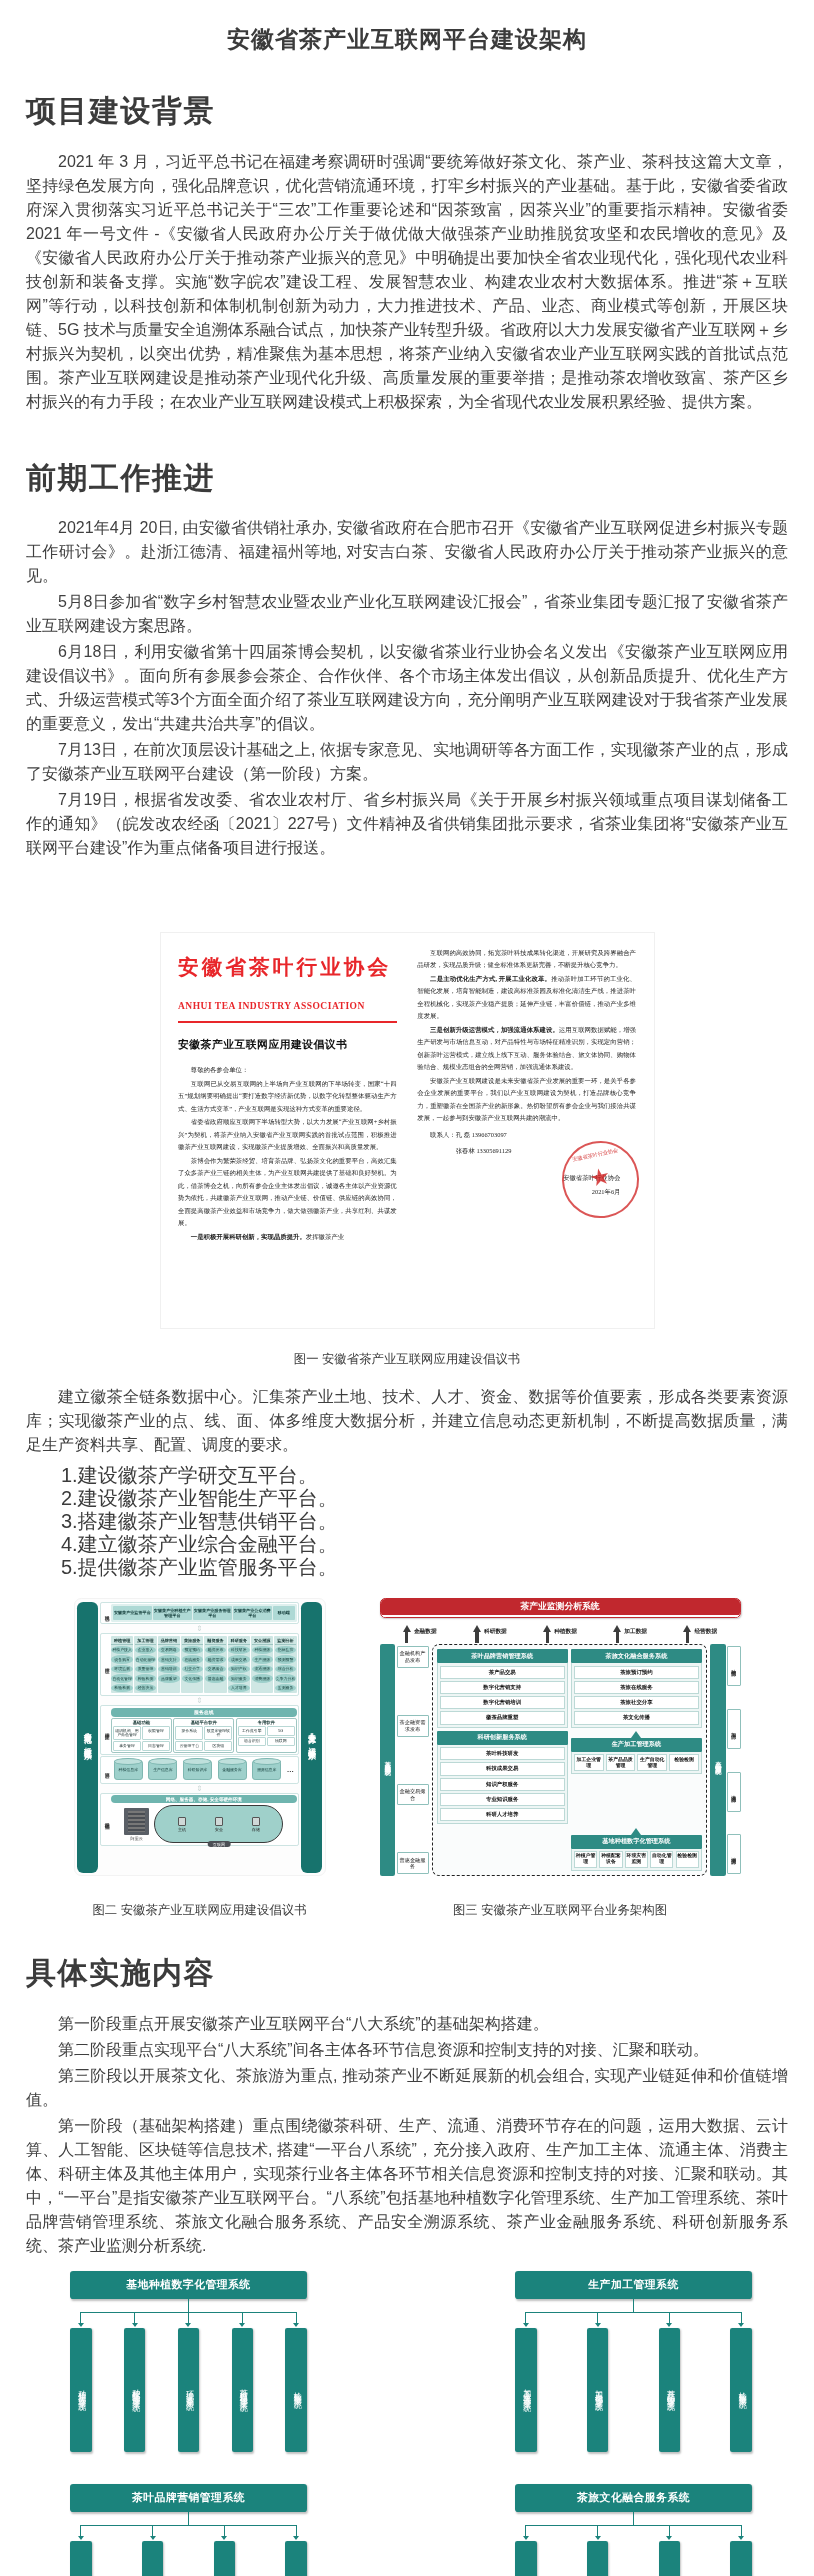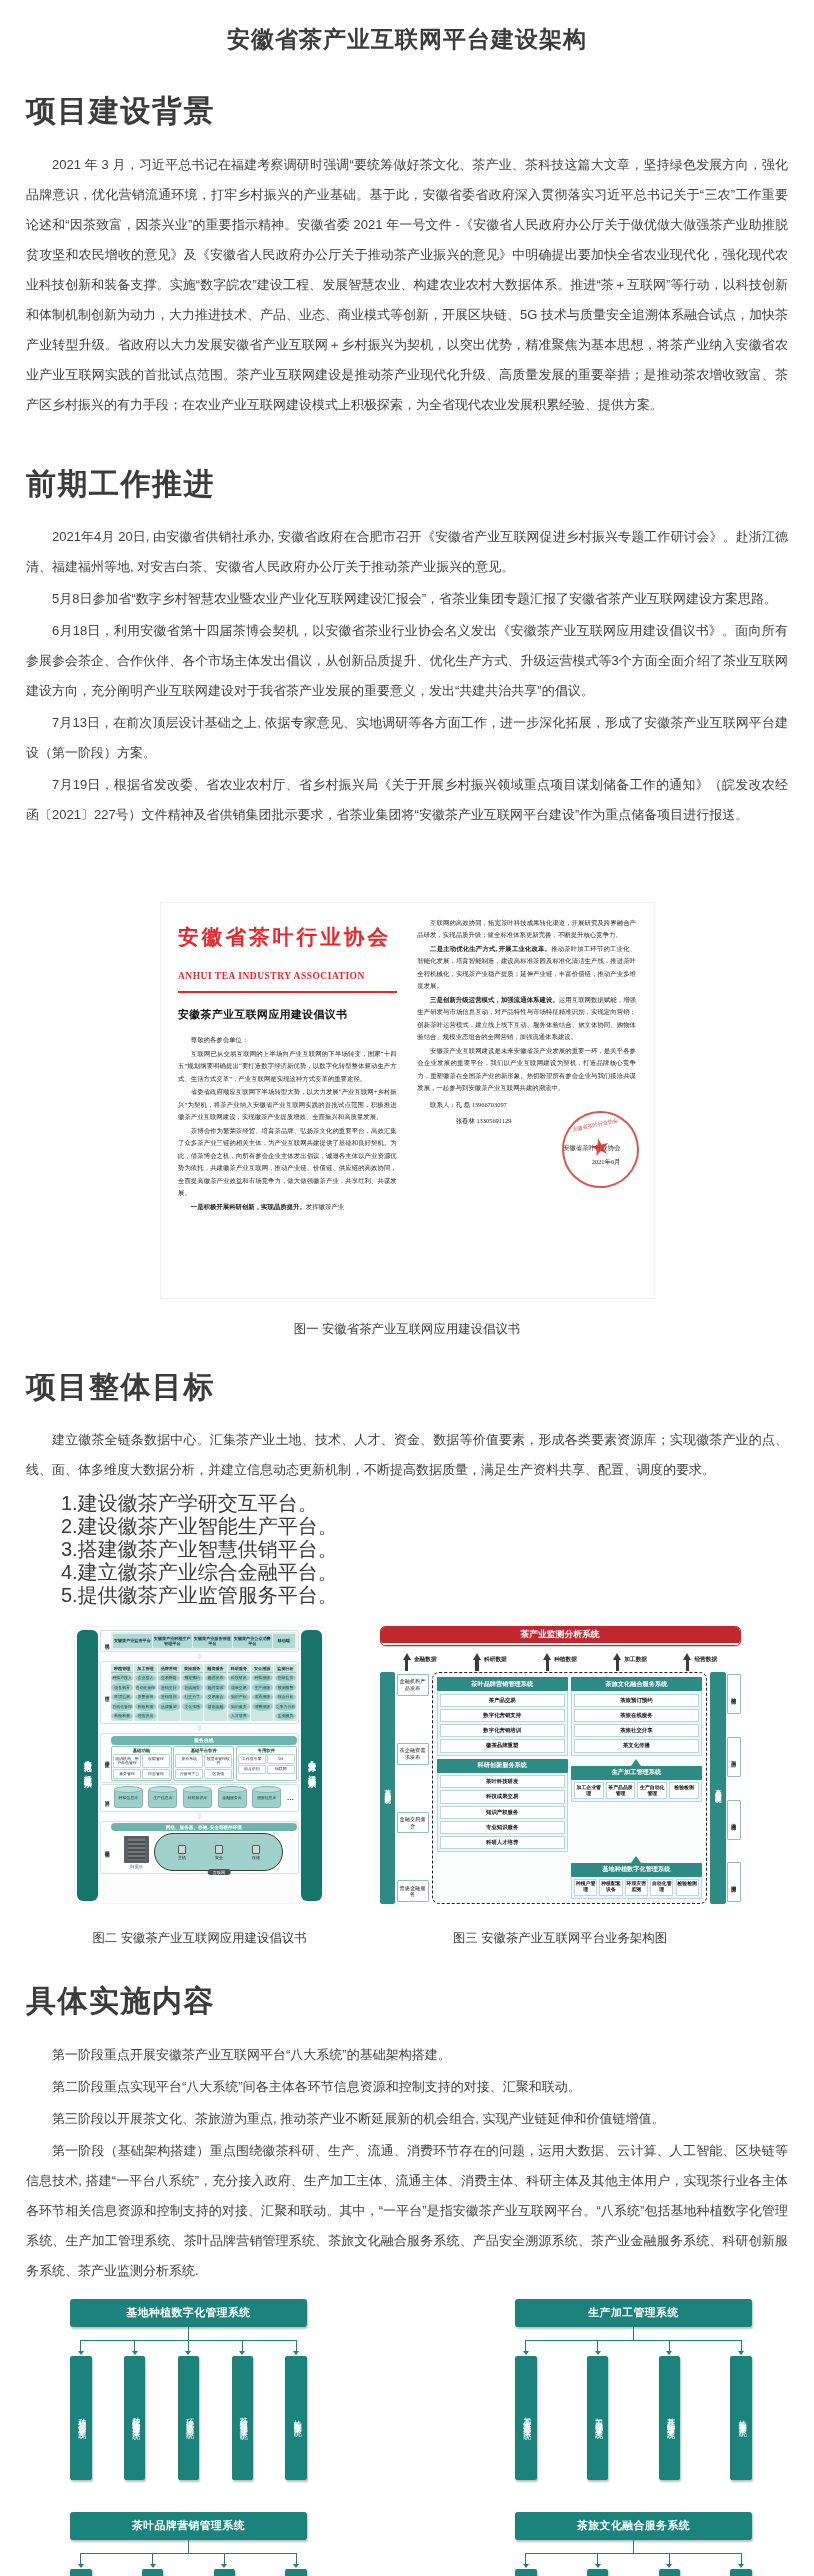--- a/index.html
+++ b/index.html
@@ -12,21 +12,21 @@
   #page{padding:0 26px;}
 
   .title-h1{margin-top:24px;text-align:center;font-size:23px;font-weight:700;color:#3b3b3b;letter-spacing:1px;}
   .sec-h2{font-size:30px;font-weight:700;color:#3b3b3b;letter-spacing:1.5px;}
   #h-bg{margin-top:36px;}
   #h-pre{margin-top:44px;}
   #h-goal{margin-top:29px;}
   #h-impl{margin-top:34px;}
 
   .paras{margin-top:17.5px;}
-  .para{font-size:13px;line-height:30px;text-align:justify;text-indent:2em;color:var(--ink);margin-bottom:2.1px;font-weight:500;}
+  .para{font-size:16px;line-height:24px;text-align:justify;text-indent:2em;color:var(--ink);margin-bottom:2.1px;font-weight:500;}
 
   .goal-list{margin:6.2px 0 0 35px;list-style:none;}
   .goal-item{font-size:20px;line-height:23px;color:#3b3b3b;font-weight:500;}
 
   
   .fig1{width:495px;margin:72px auto 0;background:#fff;border:0.5px solid #f0f0f0;padding:13.4px 17.5px 15.5px;min-height:397px;}
   .fig1-cols{display:flex;gap:20.6px;font-family:"Liberation Serif",serif;}
   .fig1-col{flex:1;font-size:6.4px;line-height:1.95;color:#1d1d1d;text-align:justify;}
   .lh-cn{color:var(--lred);font-size:20.6px;font-weight:700;letter-spacing:3.1px;white-space:nowrap;font-family:"Liberation Serif",serif;}
   .lh-en{color:var(--lred);font-size:9.5px;font-weight:700;letter-spacing:0.5px;margin-top:10px;}
@@ -132,21 +132,21 @@
   <h2 class="sec-h2" id="h-bg">项目建设背景</h2>
   <div class="paras" id="bg-paras">
       <p class="para">2021 年 3 月，习近平总书记在福建考察调研时强调“要统筹做好茶文化、茶产业、茶科技这篇大文章，坚持绿色发展方向，强化品牌意识，优化营销流通环境，打牢乡村振兴的产业基础。基于此，安徽省委省政府深入贯彻落实习近平总书记关于“三农”工作重要论述和“因茶致富，因茶兴业”的重要指示精神。安徽省委 2021 年一号文件 -《安徽省人民政府办公厅关于做优做大做强茶产业助推脱贫攻坚和农民增收的意见》及《安徽省人民政府办公厅关于推动茶产业振兴的意见》中明确提出要加快全省农业现代化，强化现代农业科技创新和装备支撑。实施“数字皖农”建设工程、发展智慧农业、构建农业农村大数据体系。推进“茶＋互联网”等行动，以科技创新和体制机制创新为动力，大力推进技术、产品、业态、商业模式等创新，开展区块链、5G 技术与质量安全追溯体系融合试点，加快茶产业转型升级。省政府以大力发展安徽省产业互联网＋乡村振兴为契机，以突出优势，精准聚焦为基本思想，将茶产业纳入安徽省农业产业互联网实践的首批试点范围。茶产业互联网建设是推动茶产业现代化升级、高质量发展的重要举措；是推动茶农增收致富、茶产区乡村振兴的有力手段；在农业产业互联网建设模式上积极探索，为全省现代农业发展积累经验、提供方案。</p>
     </div>
 
   <h2 class="sec-h2" id="h-pre">前期工作推进</h2>
   <div class="paras" id="pre-paras">
       <p class="para">2021年4月 20日, 由安徽省供销社承办, 安徽省政府在合肥市召开《安徽省产业互联网促进乡村振兴专题工作研讨会》。赴浙江德清、福建福州等地, 对安吉白茶、安徽省人民政府办公厅关于推动茶产业振兴的意见。</p>
       <p class="para">5月8日参加省“数字乡村智慧农业暨农业产业化互联网建设汇报会”，省茶业集团专题汇报了安徽省茶产业互联网建设方案思路。</p>
       <p class="para">6月18日，利用安徽省第十四届茶博会契机，以安徽省茶业行业协会名义发出《安徽茶产业互联网应用建设倡议书》。面向所有参展参会茶企、合作伙伴、各个市场主体发出倡议，从创新品质提升、优化生产方式、升级运营模式等3个方面全面介绍了茶业互联网建设方向，充分阐明产业互联网建设对于我省茶产业发展的重要意义，发出“共建共治共享”的倡议。</p>
-      <p class="para">7月13日，在前次顶层设计基础之上, 依据专家意见、实地调研等各方面工作，进一步深化拓展，形成了安徽茶产业互联网平台建设（第一阶段）方案。</p>
+      <p class="para">7月13日，在前次顶层设计基础之上, 依据专家意见、实地调研等各方面工作，实现徽茶产业的点，形成了安徽茶产业互联网平台建设（第一阶段）方案。</p>
       <p class="para">7月19日，根据省发改委、省农业农村厅、省乡村振兴局《关于开展乡村振兴领域重点项目谋划储备工作的通知》（皖发改农经函〔2021〕227号）文件精神及省供销集团批示要求，省茶业集团将“安徽茶产业互联网平台建设”作为重点储备项目进行报送。</p>
     </div>
 
   <div class="fig1">
     <div class="fig1-cols">
       <div class="fig1-col">
         <div class="lh-cn">安徽省茶叶行业协会</div>
         <div class="lh-en">ANHUI TEA INDUSTRY ASSOCIATION</div>
         <div class="lh-rule"></div>
         <div class="fig1-doc-title">安徽茶产业互联网应用建设倡议书</div>
@@ -173,21 +173,20 @@
             <span class="star">★</span>
           </div>
           <div>安徽省茶叶行业协会</div>
           <div>2021年6月</div>
         </div>
       </div>
     </div>
   </div>
   <div class="fig-cap">图一  安徽省茶产业互联网应用建设倡议书</div>
 
-  <h2 class="sec-h2" id="h-goal">项目整体目标</h2>
   <div class="paras" id="goal-paras">
       <p class="para">建立徽茶全链条数据中心。汇集茶产业土地、技术、人才、资金、数据等价值要素，形成各类要素资源库；实现徽茶产业的点、线、面、体多维度大数据分析，并建立信息动态更新机制，不断提高数据质量，满足生产资料共享、配置、调度的要求。</p>
     </div>
   <ul class="goal-list" id="goal-list">
       <li class="goal-item">1.建设徽茶产学研交互平台。</li>
       <li class="goal-item">2.建设徽茶产业智能生产平台。</li>
       <li class="goal-item">3.搭建徽茶产业智慧供销平台。</li>
       <li class="goal-item">4.建立徽茶产业综合金融平台。</li>
       <li class="goal-item">5.提供徽茶产业监管服务平台。</li>
     </ul>

